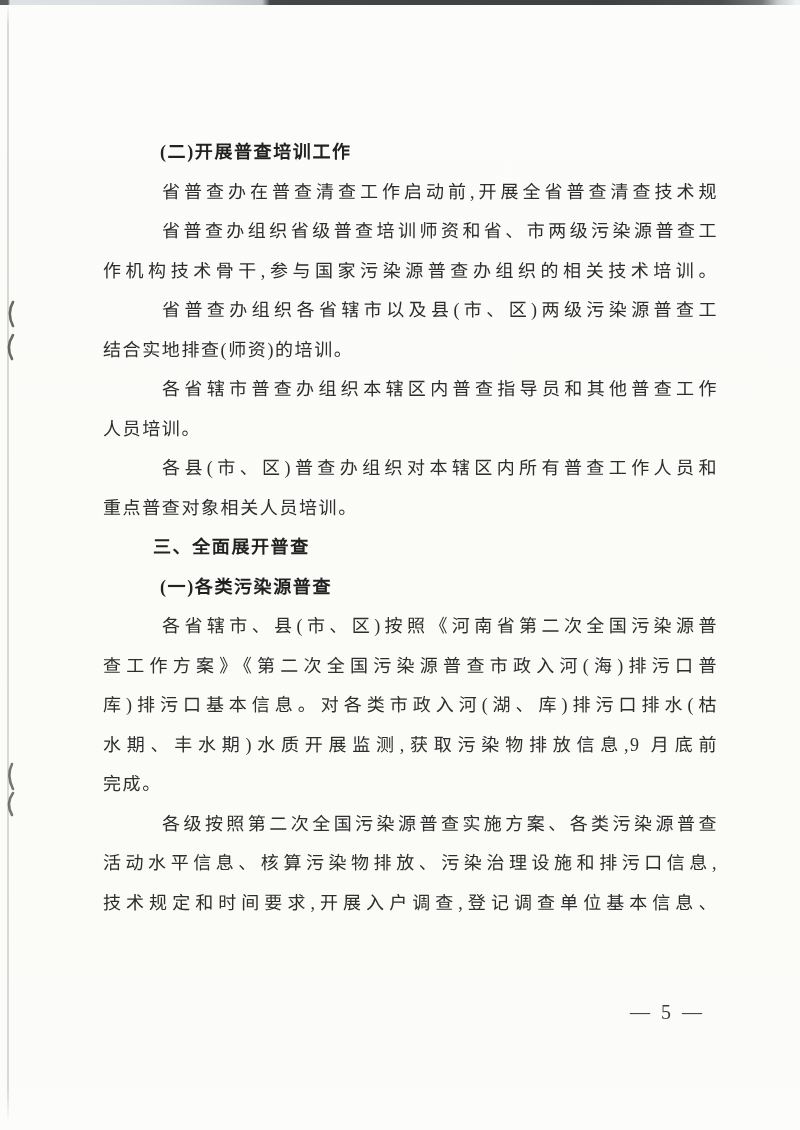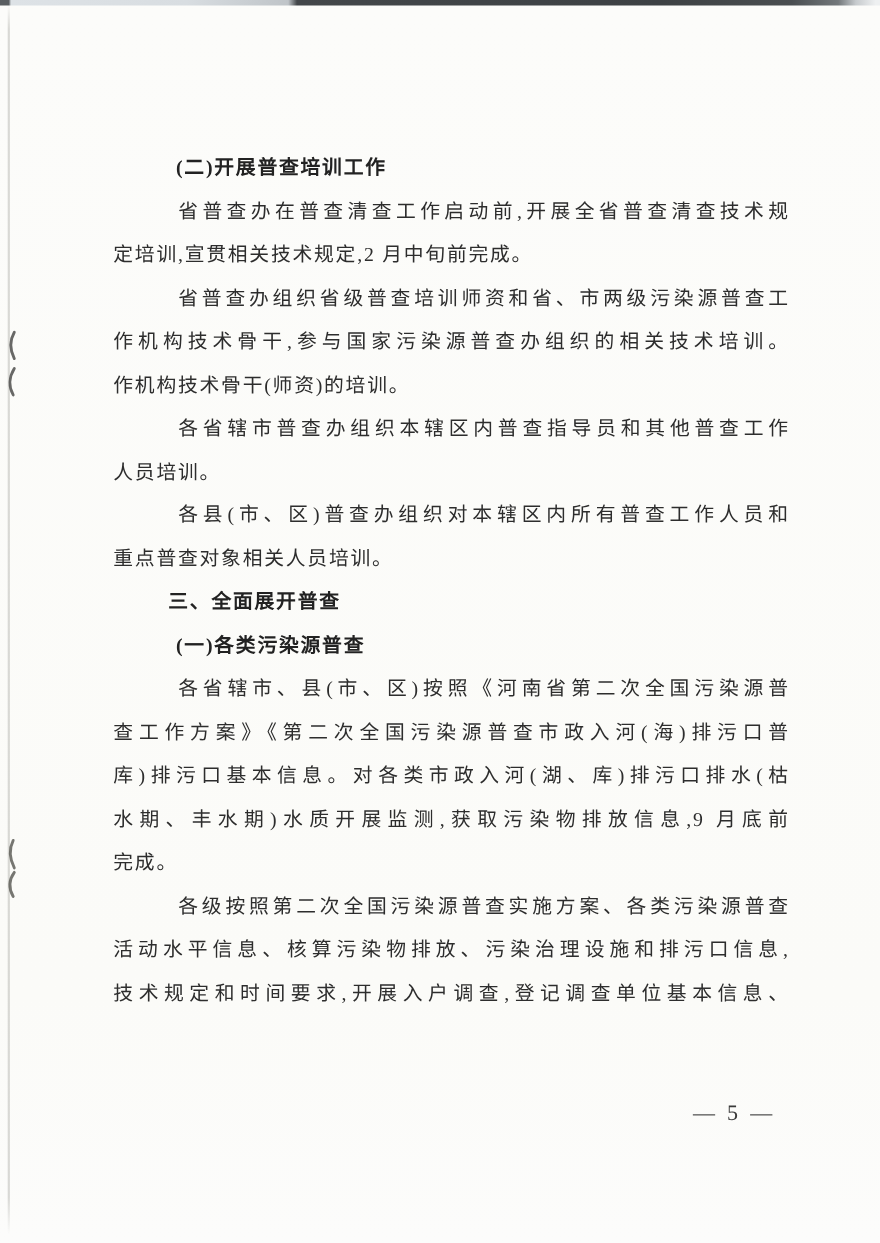--- a/index.html
+++ b/index.html
@@ -61,24 +61,24 @@
   <svg class="binding" width="30" height="1130" viewBox="0 0 30 1130">
     <path d="M13 302 C9 309 9 318 13 326" stroke="#4e4e4c" stroke-width="2.6" fill="none" stroke-linecap="round" opacity="0.85"></path>
     <path d="M13 335 C8 343 8 352 12 359" stroke="#4e4e4c" stroke-width="2.6" fill="none" stroke-linecap="round" opacity="0.85"></path>
     <path d="M12 764 C8 772 9 781 13 789" stroke="#55554f" stroke-width="2.6" fill="none" stroke-linecap="round" opacity="0.8"></path>
     <path d="M13 793 C8 800 8 808 12 815" stroke="#55554f" stroke-width="2.6" fill="none" stroke-linecap="round" opacity="0.8"></path>
   </svg>
 
   <main class="content">
     <div class="ln h i2">(二)开展普查培训工作</div>
     <div class="ln ib fill">省普查办在普查清查工作启动前,开展全省普查清查技术规</div>
-    <div class="ln">定培训,宣贯相关技术规定,2 月中旬前完成。</div>
     <div class="ln ib fill">省普查办组织省级普查培训师资和省、市两级污染源普查工</div>
     <div class="ln fill">作机构技术骨干,参与国家污染源普查办组织的相关技术培训。</div>
-    <div class="ln">作机构技术骨干(师资)的培训。</div>
+    <div class="ln ib fill">省普查办组织各省辖市以及县(市、区)两级污染源普查工</div>
+    <div class="ln">结合实地排查(师资)的培训。</div>
     <div class="ln ib fill">各省辖市普查办组织本辖区内普查指导员和其他普查工作</div>
     <div class="ln">人员培训。</div>
     <div class="ln ib fill">各县(市、区)普查办组织对本辖区内所有普查工作人员和</div>
     <div class="ln">重点普查对象相关人员培训。</div>
     <div class="ln h i1">三、全面展开普查</div>
     <div class="ln h i2">(一)各类污染源普查</div>
     <div class="ln ib fill">各省辖市、县(市、区)按照《河南省第二次全国污染源普</div>
     <div class="ln fill">查工作方案》《第二次全国污染源普查市政入河(海)排污口普</div>
     <div class="ln fill">库)排污口基本信息。对各类市政入河(湖、库)排污口排水(枯</div>
     <div class="ln fill">水期、丰水期)水质开展监测,获取污染物排放信息,9 月底前</div>

